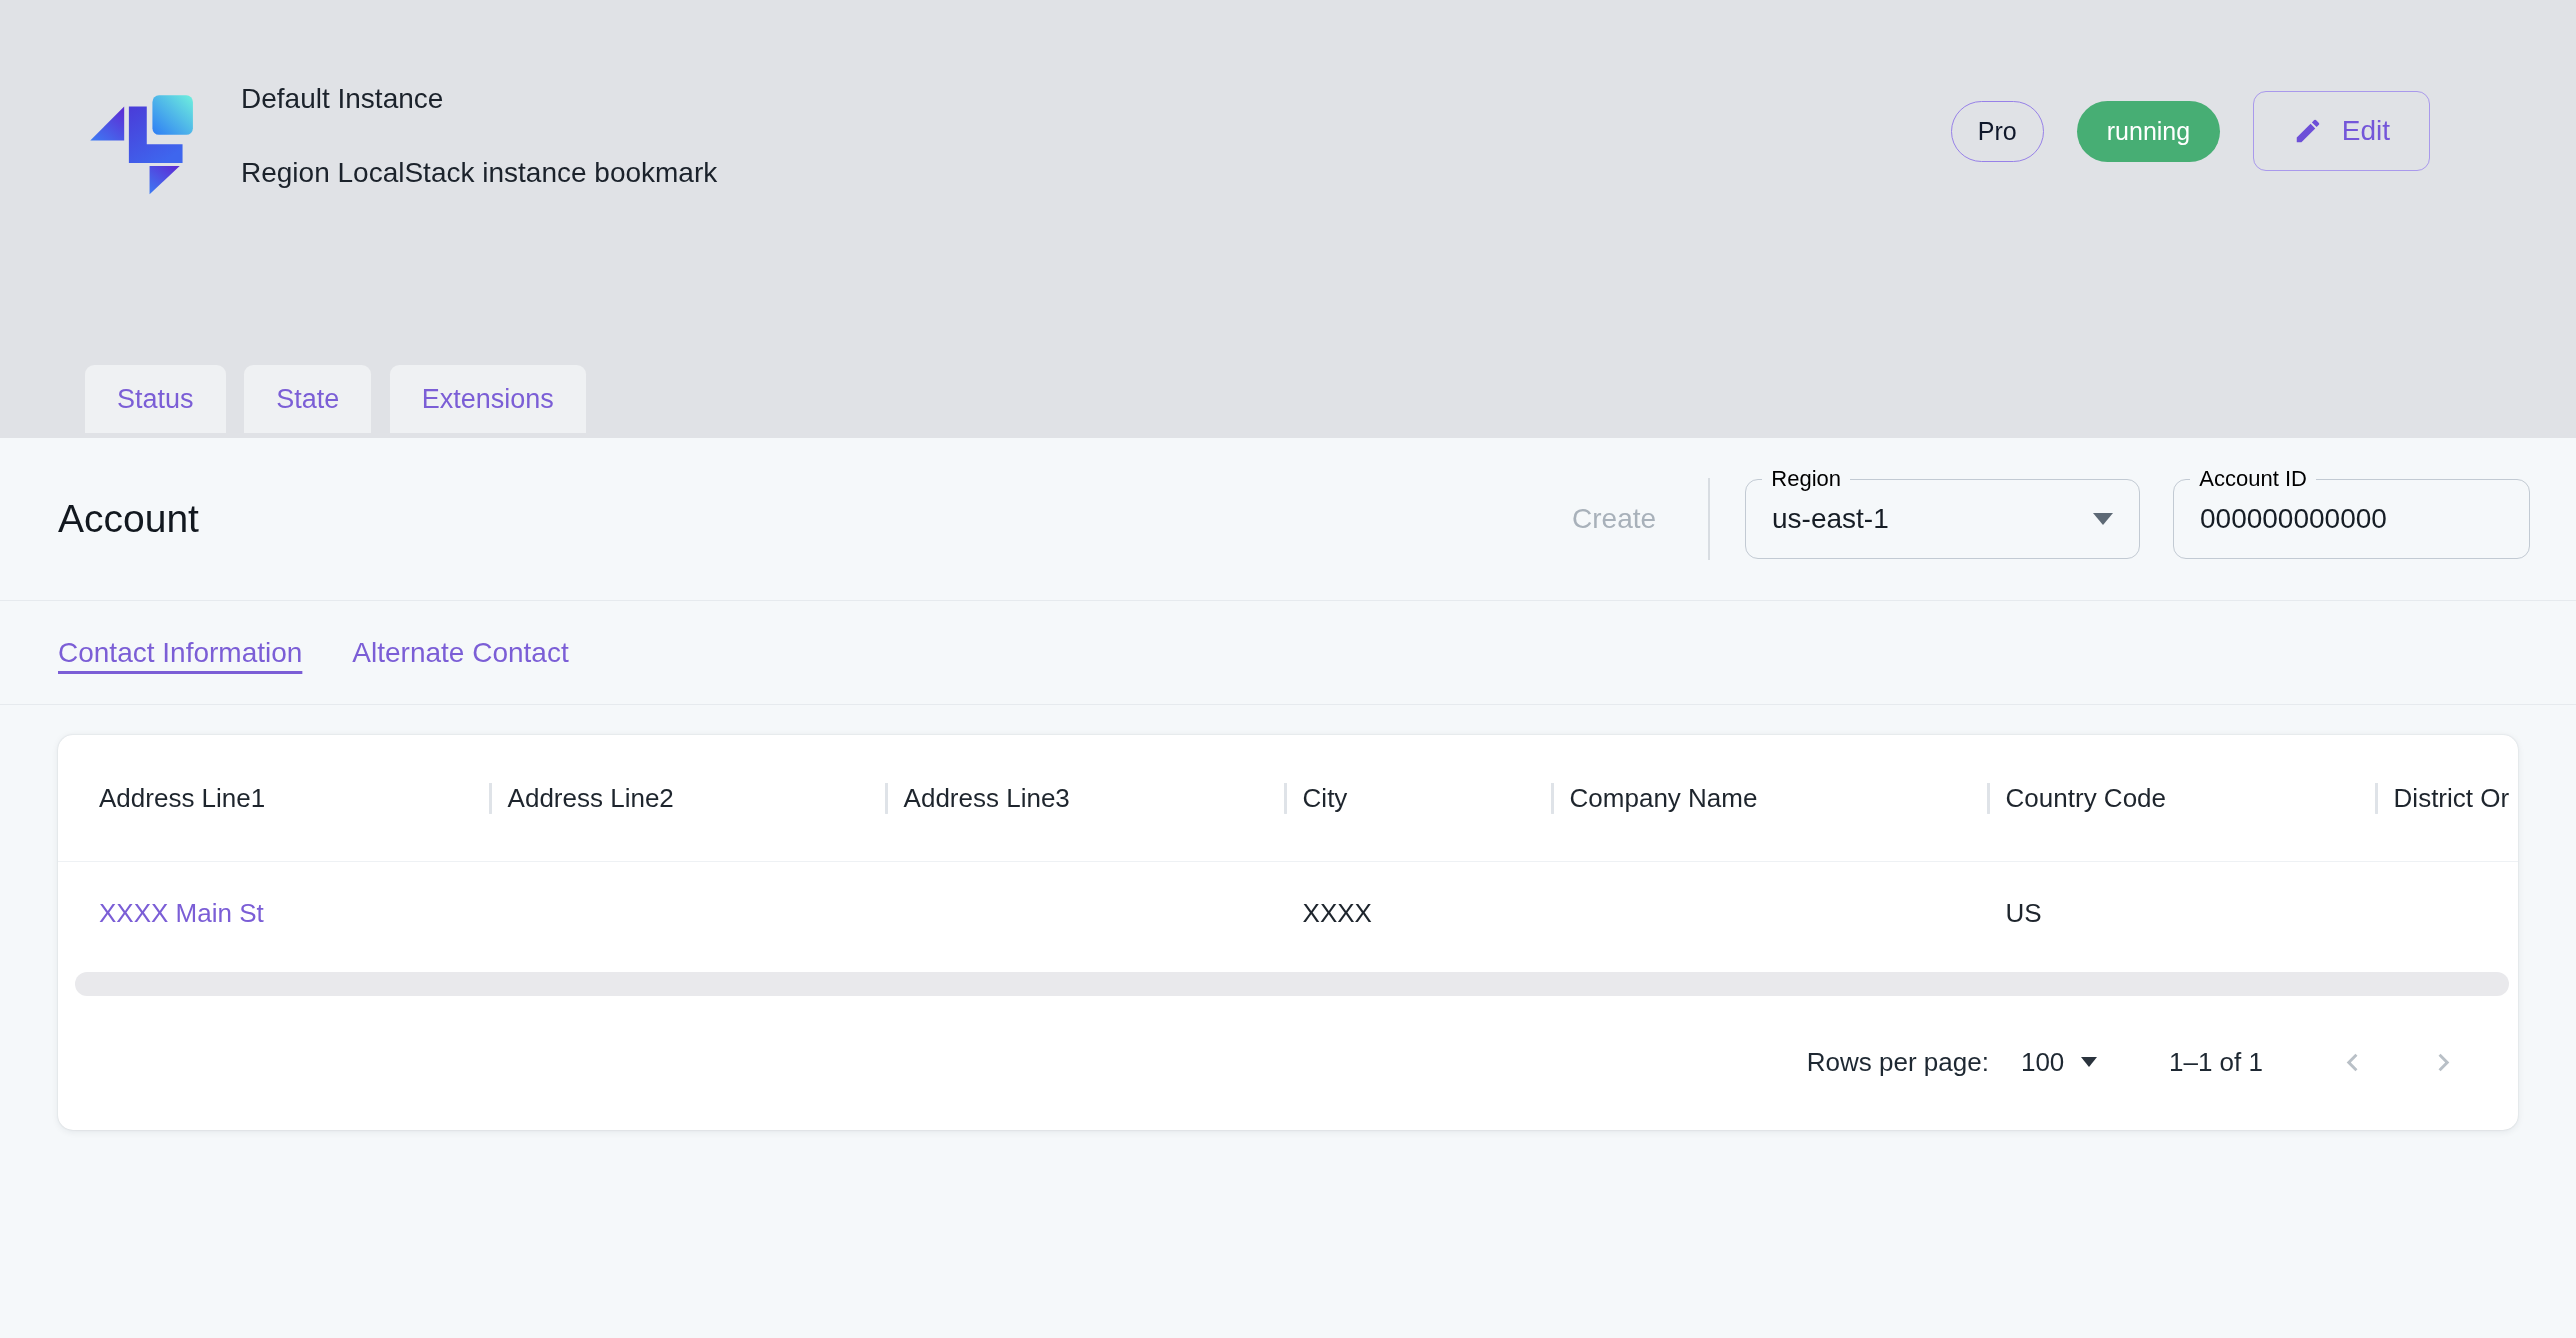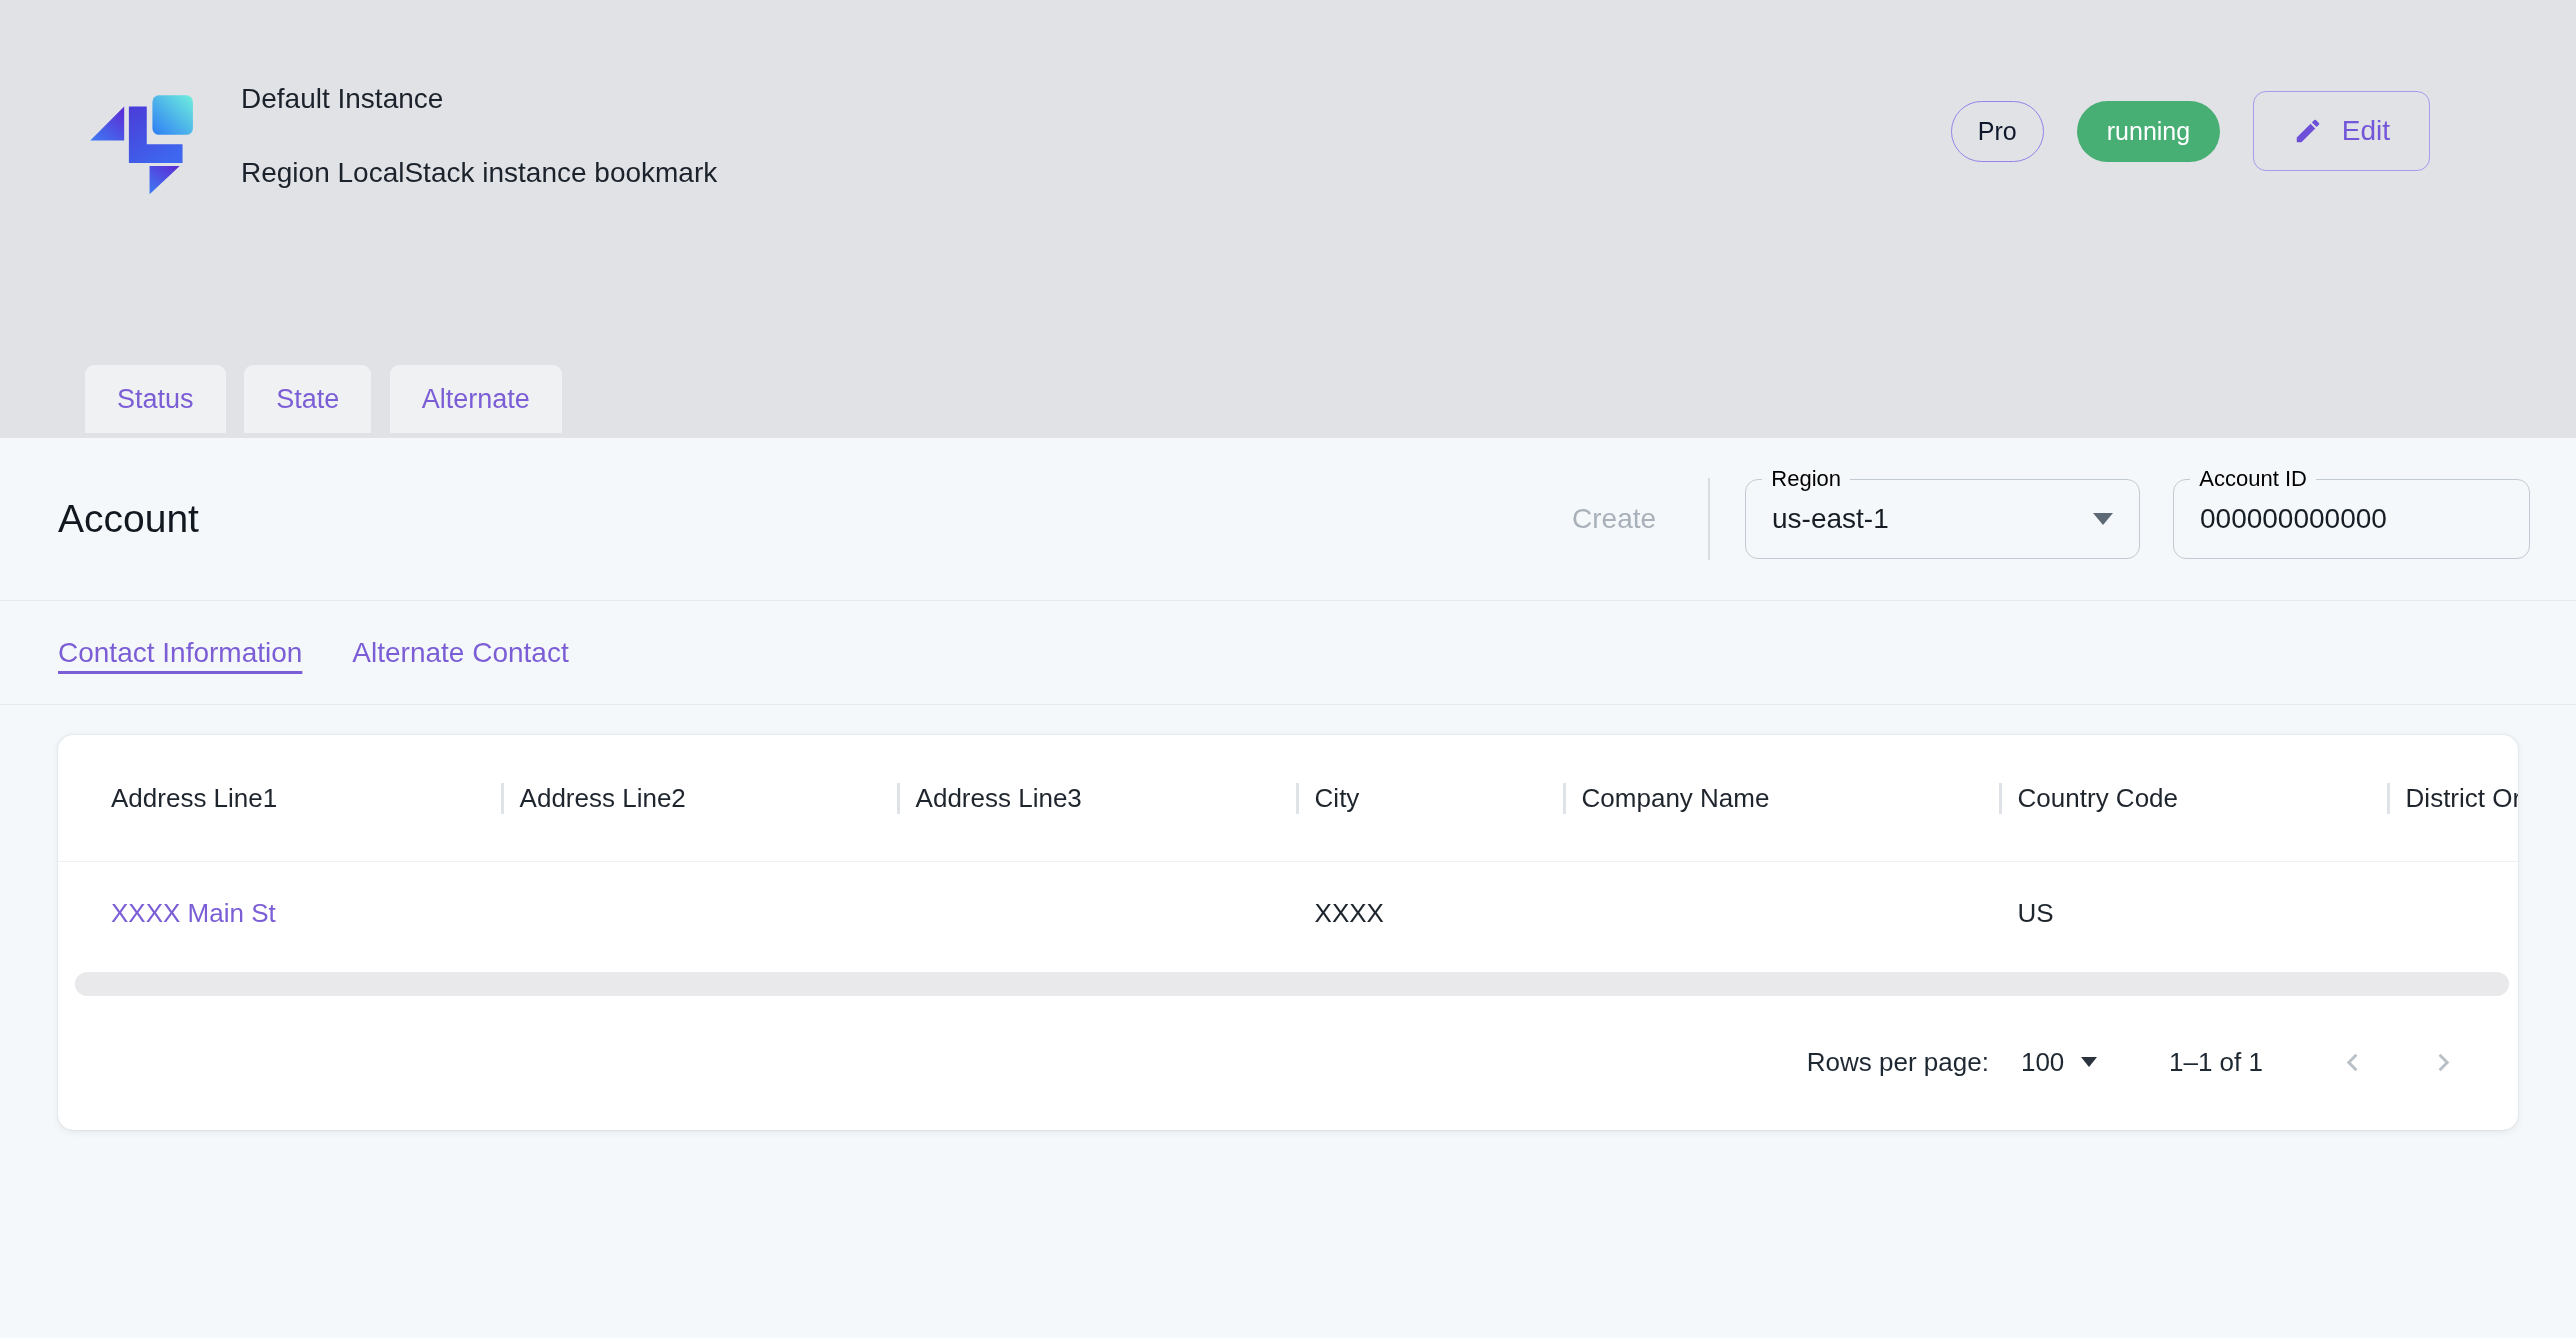--- a/index.html
+++ b/index.html
@@ -60,21 +60,21 @@
   .subtabs { height:104px; display:flex; align-items:center; gap:50px; padding:0 58px; border-bottom:0.9px solid #e6eaee; }
   .subtab { font-size:28px; color:#7b5ed6; font-weight:500; cursor:pointer; }
   .subtab.active { text-decoration:underline; text-decoration-thickness:2.8px; text-underline-offset:9.3px; }
 
   
   .card {
     margin:30px 58px 0; height:395px; background:#ffffff; border-radius:15px;
     box-shadow:0 1.9px 7.4px rgba(25,39,52,0.08), 0 0 1.9px rgba(25,39,52,0.14);
     overflow:hidden;
   }
-  .grid-row { display:grid; grid-template-columns:431px 396px 399px 267px 436px 388px minmax(0,1fr); align-items:center;padding-left:12px; }
+  .grid-row { display:grid; grid-template-columns:431px 396px 399px 267px 436px 388px minmax(0,1fr); align-items:center; }
   .thead { height:126px; }
   .th {
     position:relative; padding-left:18.6px; font-size:26px; font-weight:500; color:#1e252d;
     white-space:nowrap; overflow:hidden; cursor:pointer;
   }
   .th.first { padding-left:41px; }
   .th:not(.first)::before {
     content:""; position:absolute; left:0; top:50%; transform:translateY(-50%);
     width:2.8px; height:33px; background:#dfe3e8; border-radius:1.9px;
   }
@@ -141,21 +141,21 @@
     </div>
   </div>
   <div class="tab-bar">
     <div class="tab">
         <span>Status</span>
       </div>
     <div class="tab">
         <span>State</span>
       </div>
     <div class="tab">
-        <span>Alternate</span>
+        <span>Extensions</span>
       </div>
   </div>
 </div>
 
 <div class="main">
 
   <div class="toolbar">
     <h1 class="page-title">Account</h1>
     <div class="toolbar-right">
       <button class="create-btn">Create</button>

